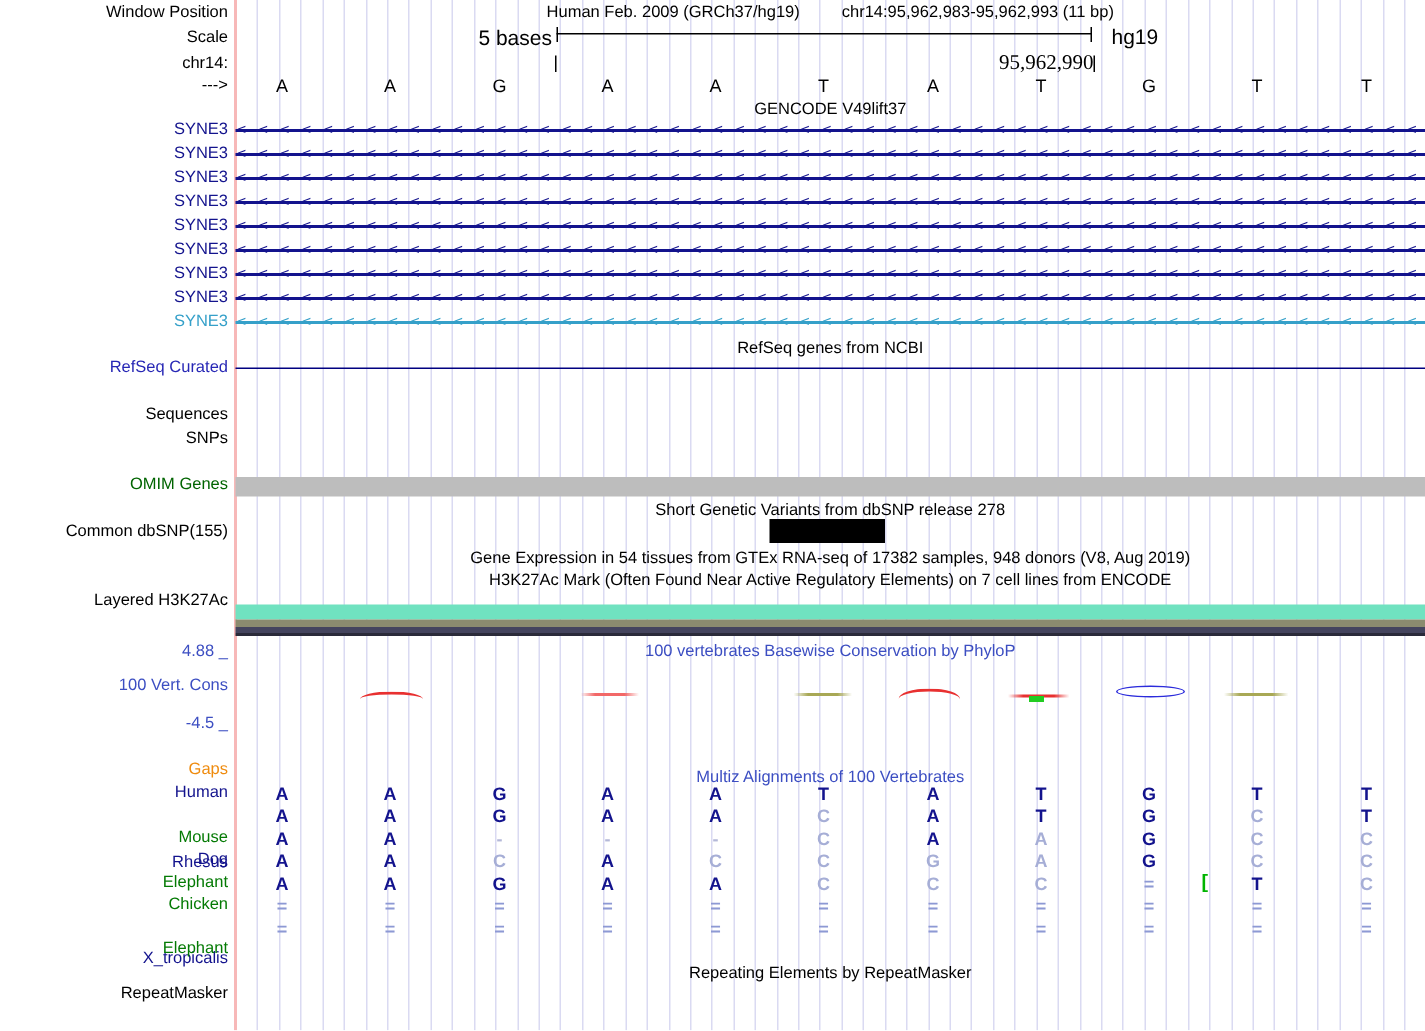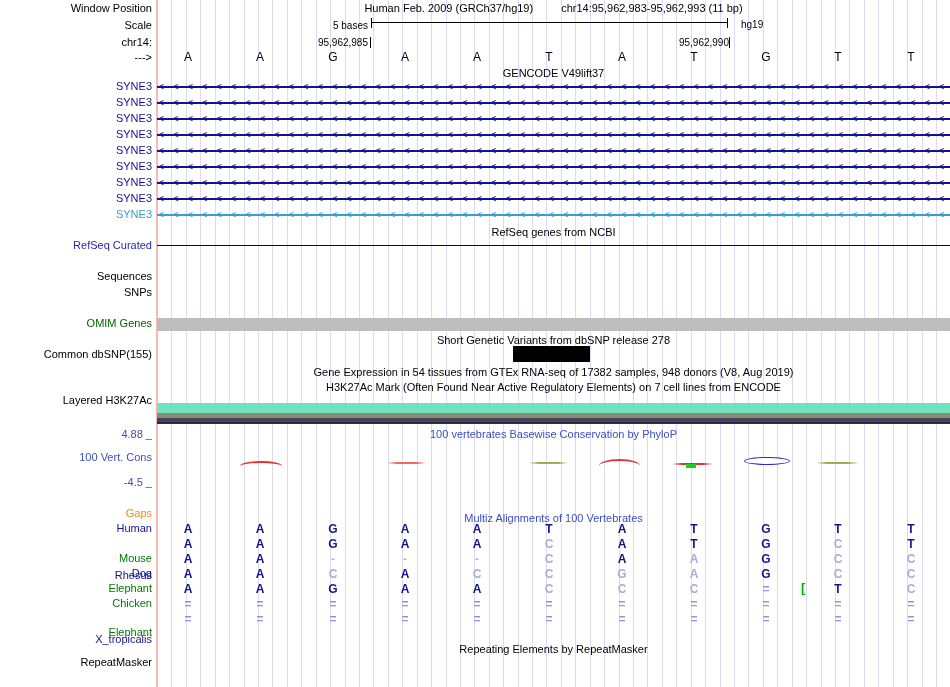--- a/index.html
+++ b/index.html
@@ -1,21 +1,21 @@
 <!DOCTYPE html>
 <html><head>
 <meta charset="utf-8">
 <style>
   html,body{margin:0;padding:0;background:#fff;}
   .screen{position:relative;width:950px;height:687px;background:#fff;overflow:hidden;
           font-family:"Liberation Sans","DejaVu Sans",sans-serif;}
   .lbl{position:absolute;right:798px;white-space:nowrap;font-size:11px;line-height:13px;}
   .title{position:absolute;left:157px;width:793px;text-align:center;font-size:11px;
          line-height:13px;white-space:nowrap;}
-  .rtxt{position:absolute;font-size:10px;line-height:13px;white-space:nowrap;}
+  .rtxt{position:absolute;font-size:14px;line-height:13px;white-space:nowrap;}
   .tick{position:absolute;width:1px;background:#000;}
   .gridline{position:absolute;top:0;width:1px;height:687px;}
   .baseletter{position:absolute;transform:translateX(-50%);font-size:12px;line-height:14px;}
   .alncell{position:absolute;transform:translateX(-50%);font-size:12px;font-weight:bold;line-height:14px;}
   .generow{position:absolute;white-space:nowrap;overflow:hidden;
            font-family:"DejaVu Sans Mono",monospace;font-size:10px;letter-spacing:8.43px;line-height:16px;}
   .geneline{position:absolute;height:1.4px;}
   .band{position:absolute;left:157px;width:793px;}
   .mark{position:absolute;}
 </style>
@@ -84,23 +84,22 @@
 
   <div class="title" style="top:2px;display:flex;justify-content:center;gap:28px;">
     <span>Human Feb. 2009 (GRCh37/hg19)</span>
     <span>chr14:95,962,983-95,962,993 (11 bp)</span>
   </div>
   <div class="rtxt" style="left:157px;width:211px;text-align:right;top:19px;">5 bases</div>
   <div style="position:absolute;left:371px;top:22px;width:357px;height:1.2px;background:#000;"></div>
   <div class="tick" style="left:371px;top:18px;height:10px;"></div>
   <div class="tick" style="left:727px;top:18px;height:10px;"></div>
   <div class="rtxt" style="left:741px;top:18px;">hg19</div>
-  <div class="rtxt" style="left:157px;width:211px;text-align:right;top:36px;">95,962,985</div>
   <div class="tick" style="left:370px;top:37px;height:11px;"></div>
-  <div class="rtxt" style="left:520px;width:209px;text-align:right;top:36px;">95,962,990</div>
+  <div class="rtxt" style="left:520px;width:209px;text-align:right;top:36px;font-family:Liberation Serif, serif;">95,962,990</div>
   <div class="tick" style="left:729px;top:37px;height:11px;"></div>
   <div id="base-row">
       <div class="baseletter" style="left: 188px; top: 50px; color: rgb(0, 0, 0);">A</div>
       <div class="baseletter" style="left: 260px; top: 50px; color: rgb(0, 0, 0);">A</div>
       <div class="baseletter" style="left: 333px; top: 50px; color: rgb(0, 0, 0);">G</div>
       <div class="baseletter" style="left: 405px; top: 50px; color: rgb(0, 0, 0);">A</div>
       <div class="baseletter" style="left: 477px; top: 50px; color: rgb(0, 0, 0);">A</div>
       <div class="baseletter" style="left: 549px; top: 50px; color: rgb(0, 0, 0);">T</div>
       <div class="baseletter" style="left: 622px; top: 50px; color: rgb(0, 0, 0);">A</div>
       <div class="baseletter" style="left: 694px; top: 50px; color: rgb(0, 0, 0);">T</div>

